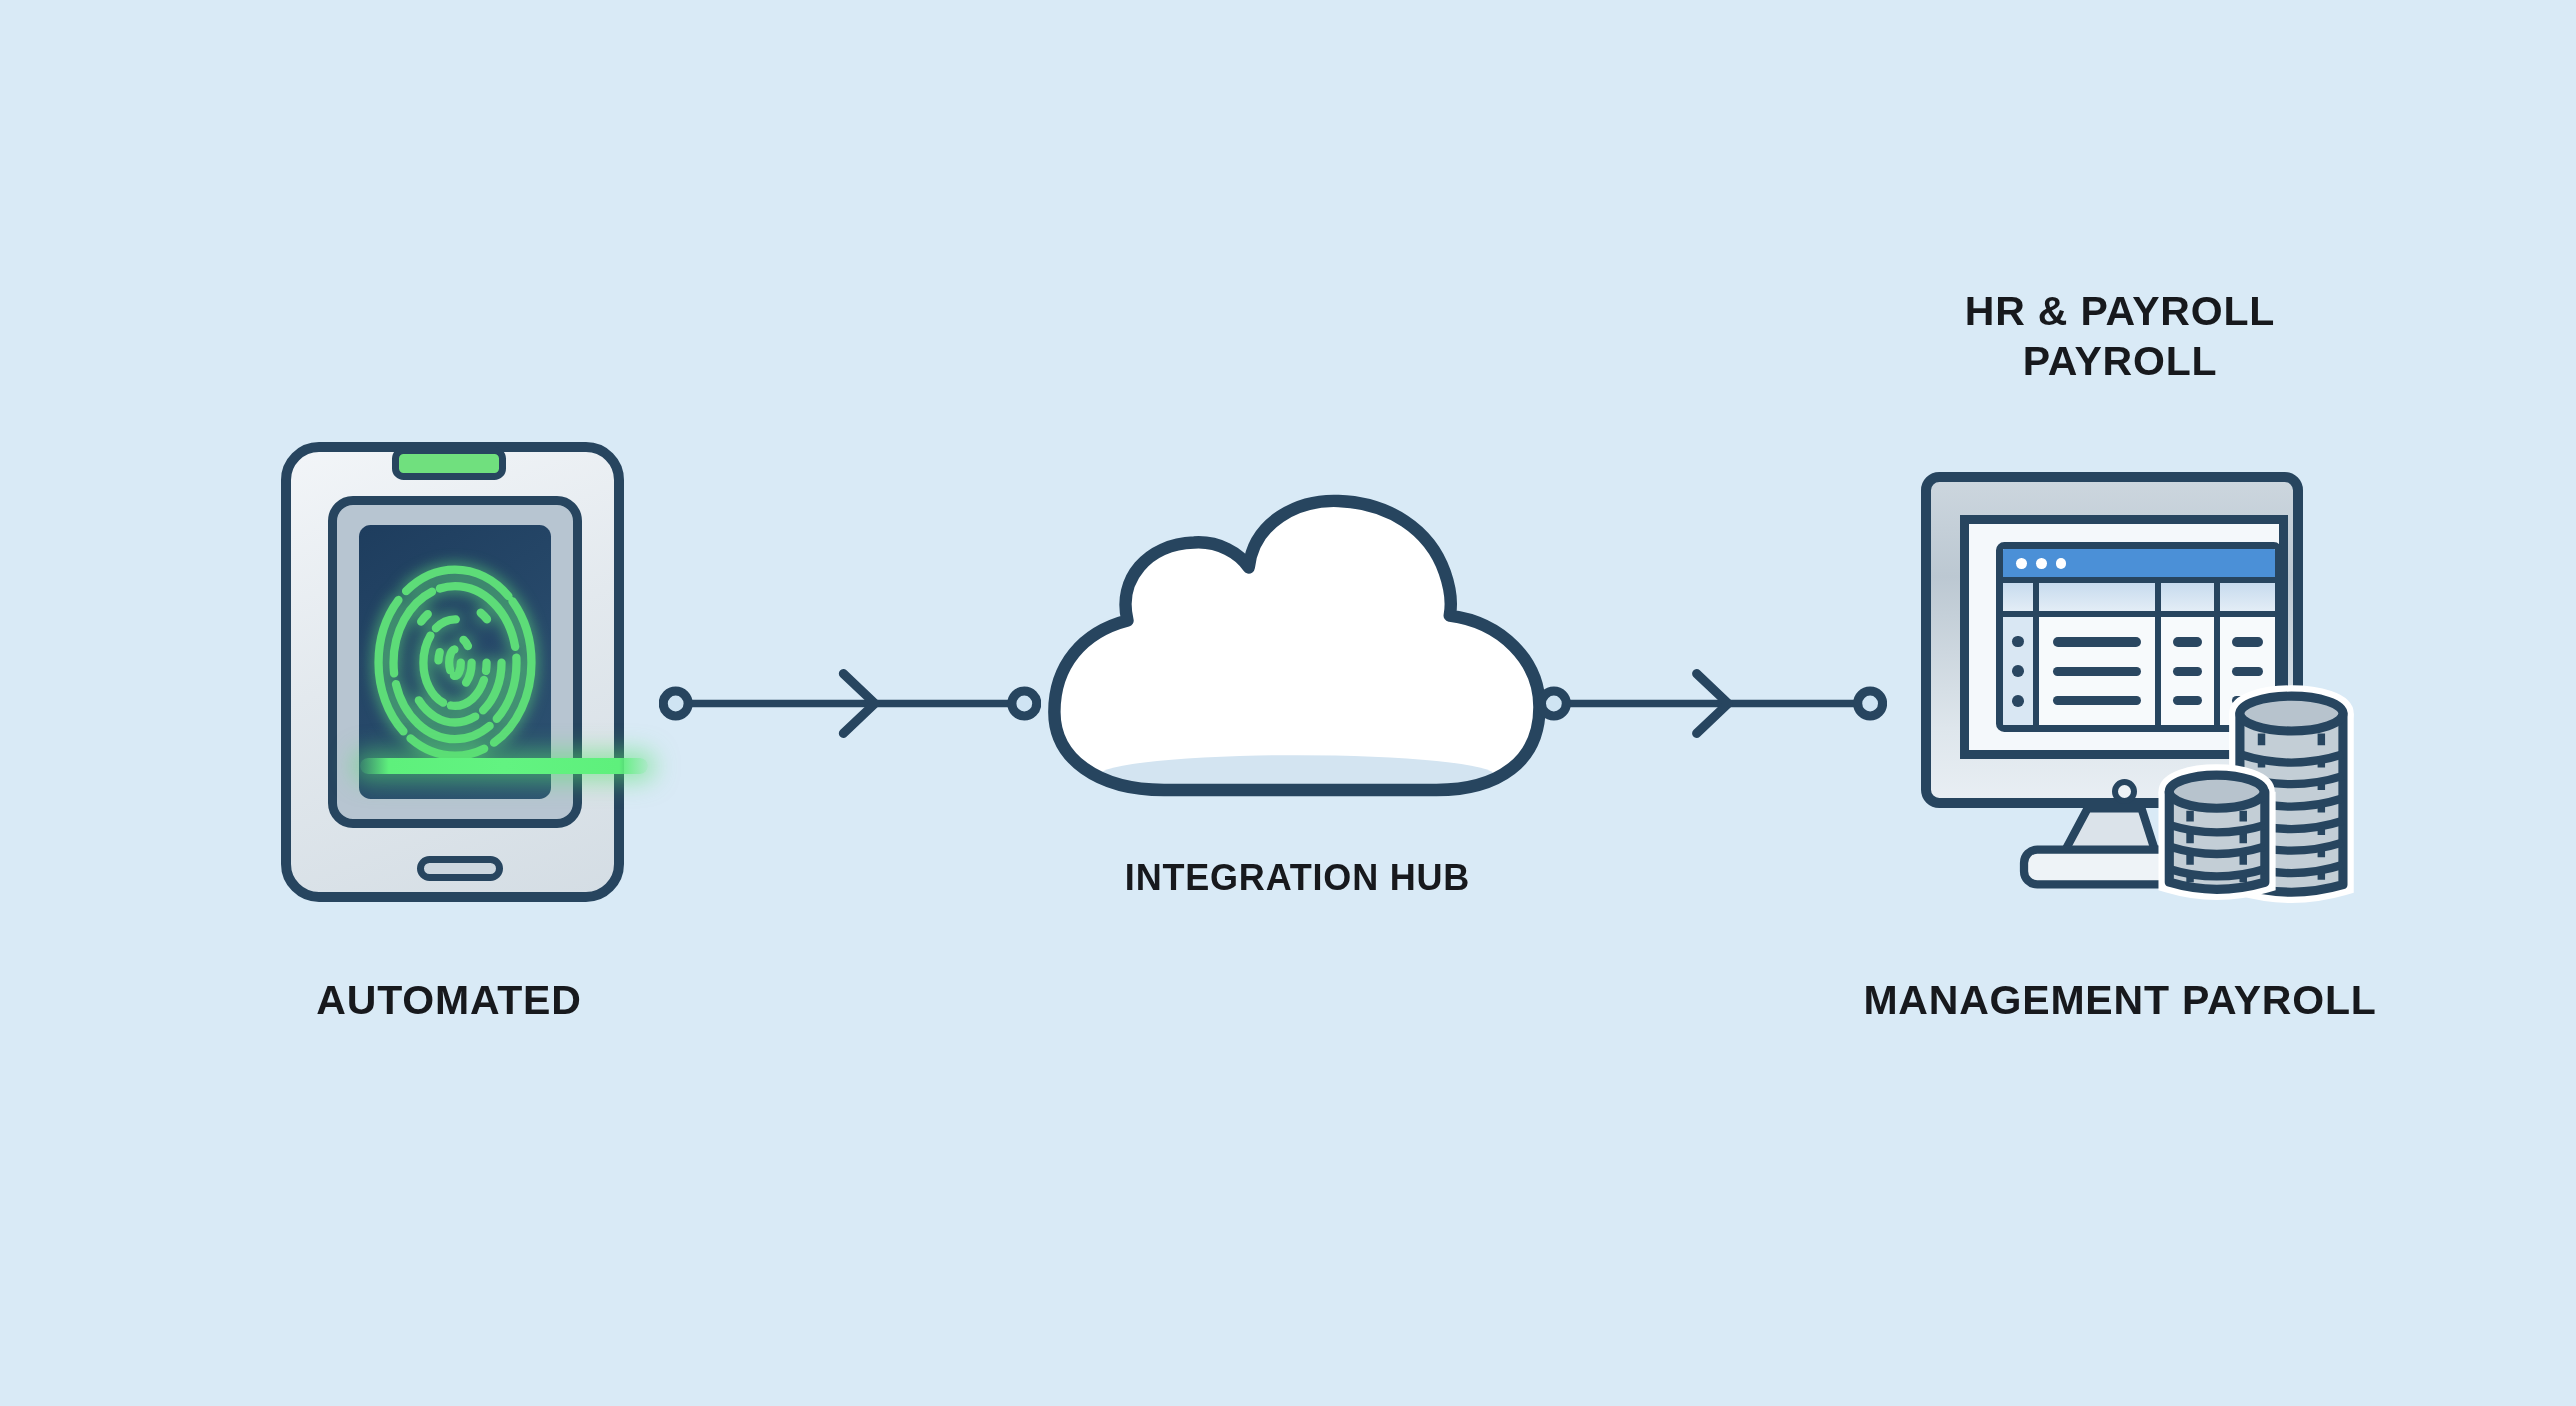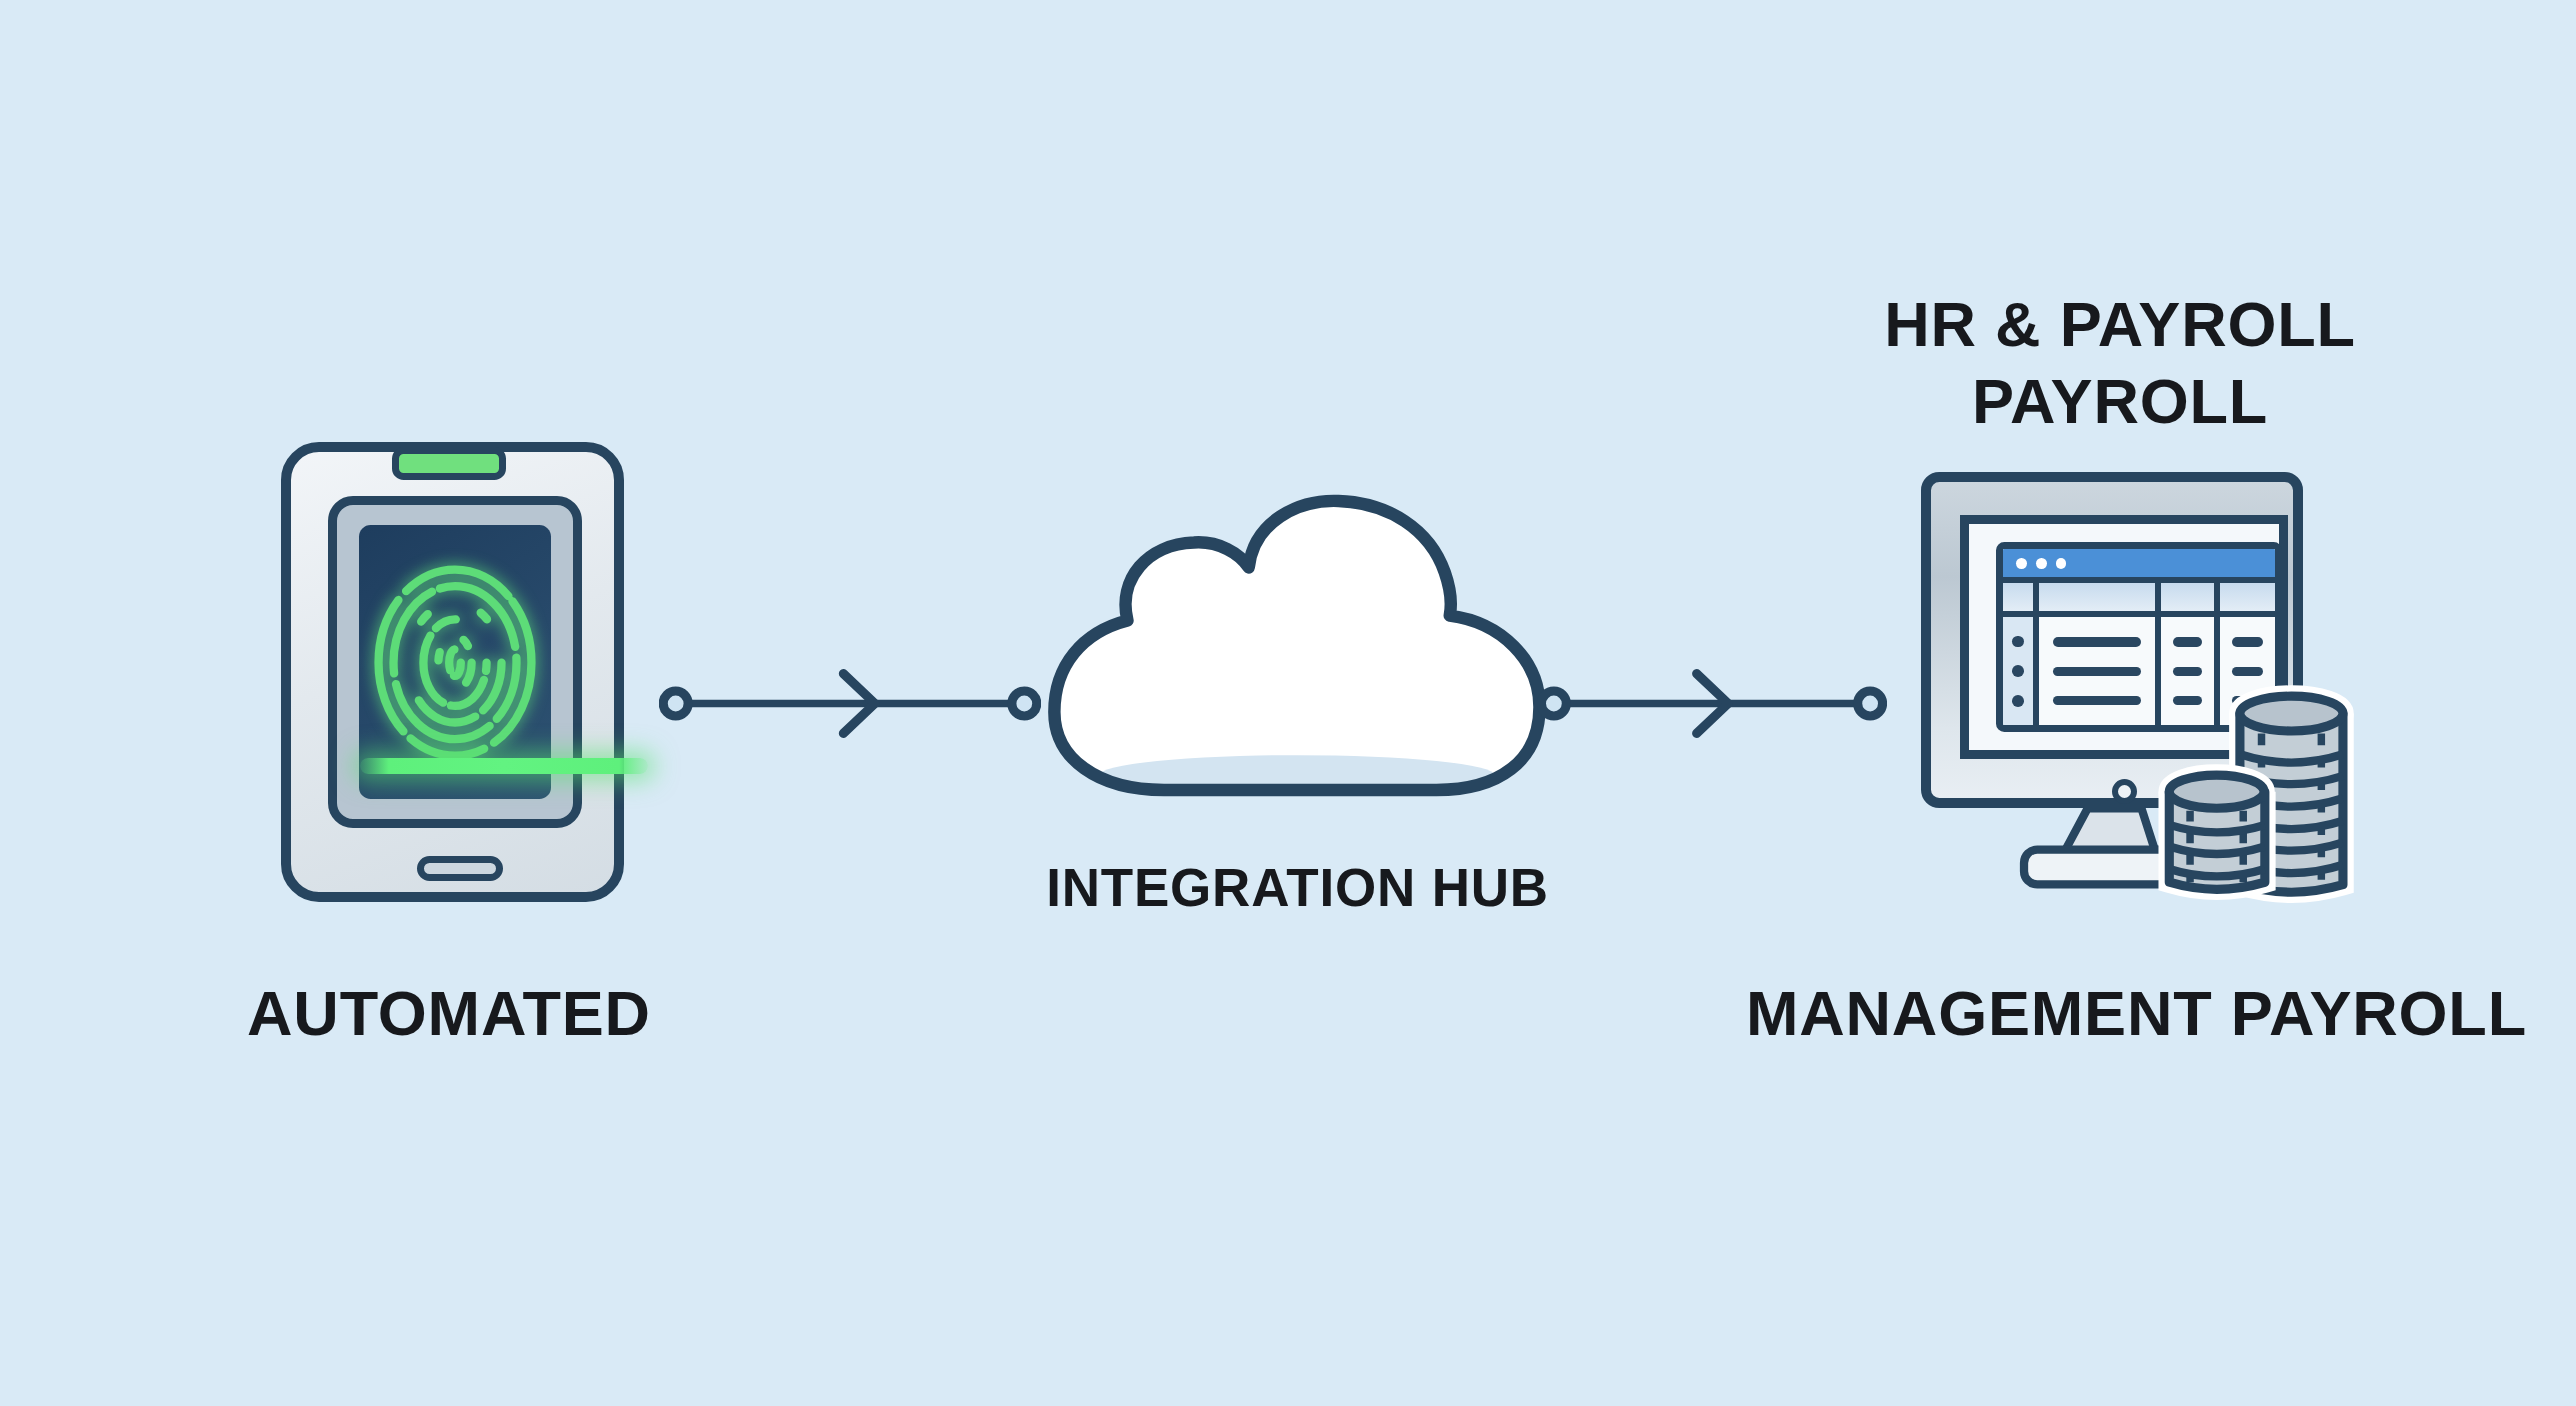--- a/index.html
+++ b/index.html
@@ -5,23 +5,23 @@
   html,body{margin:0;padding:0;background:#d9eaf6;}
   .stage{
     position:relative;width:2576px;height:1407px;overflow:hidden;
     background:#d9eaf6;font-family:"Liberation Sans",sans-serif;
   }
   .abs{position:absolute;}
 
   
   .label{
     position:absolute;text-align:center;font-weight:700;color:#17191d;
-    font-size:63px;line-height:1.22;letter-spacing:0.8px;white-space:nowrap;
-  }
-  .hub-label{font-size:53px;}
+    font-size:41px;line-height:1.22;letter-spacing:0.8px;white-space:nowrap;
+  }
+  .hub-label{font-size:36px;}
 
   
   .tablet{
     position:absolute;left:281px;top:442px;width:343px;height:460px;
     border:10.8px solid #27455f;border-radius:38px;box-sizing:border-box;
     background:linear-gradient(160deg,#f2f5f8 0%,#e3e9ee 45%,#d4dde4 100%);
   }
   .tablet-speaker{
     position:absolute;left:101px;top:-5px;width:114px;height:33px;
     background:#70e07e;border:7.5px solid #27455f;border-radius:11.6px;box-sizing:border-box;

